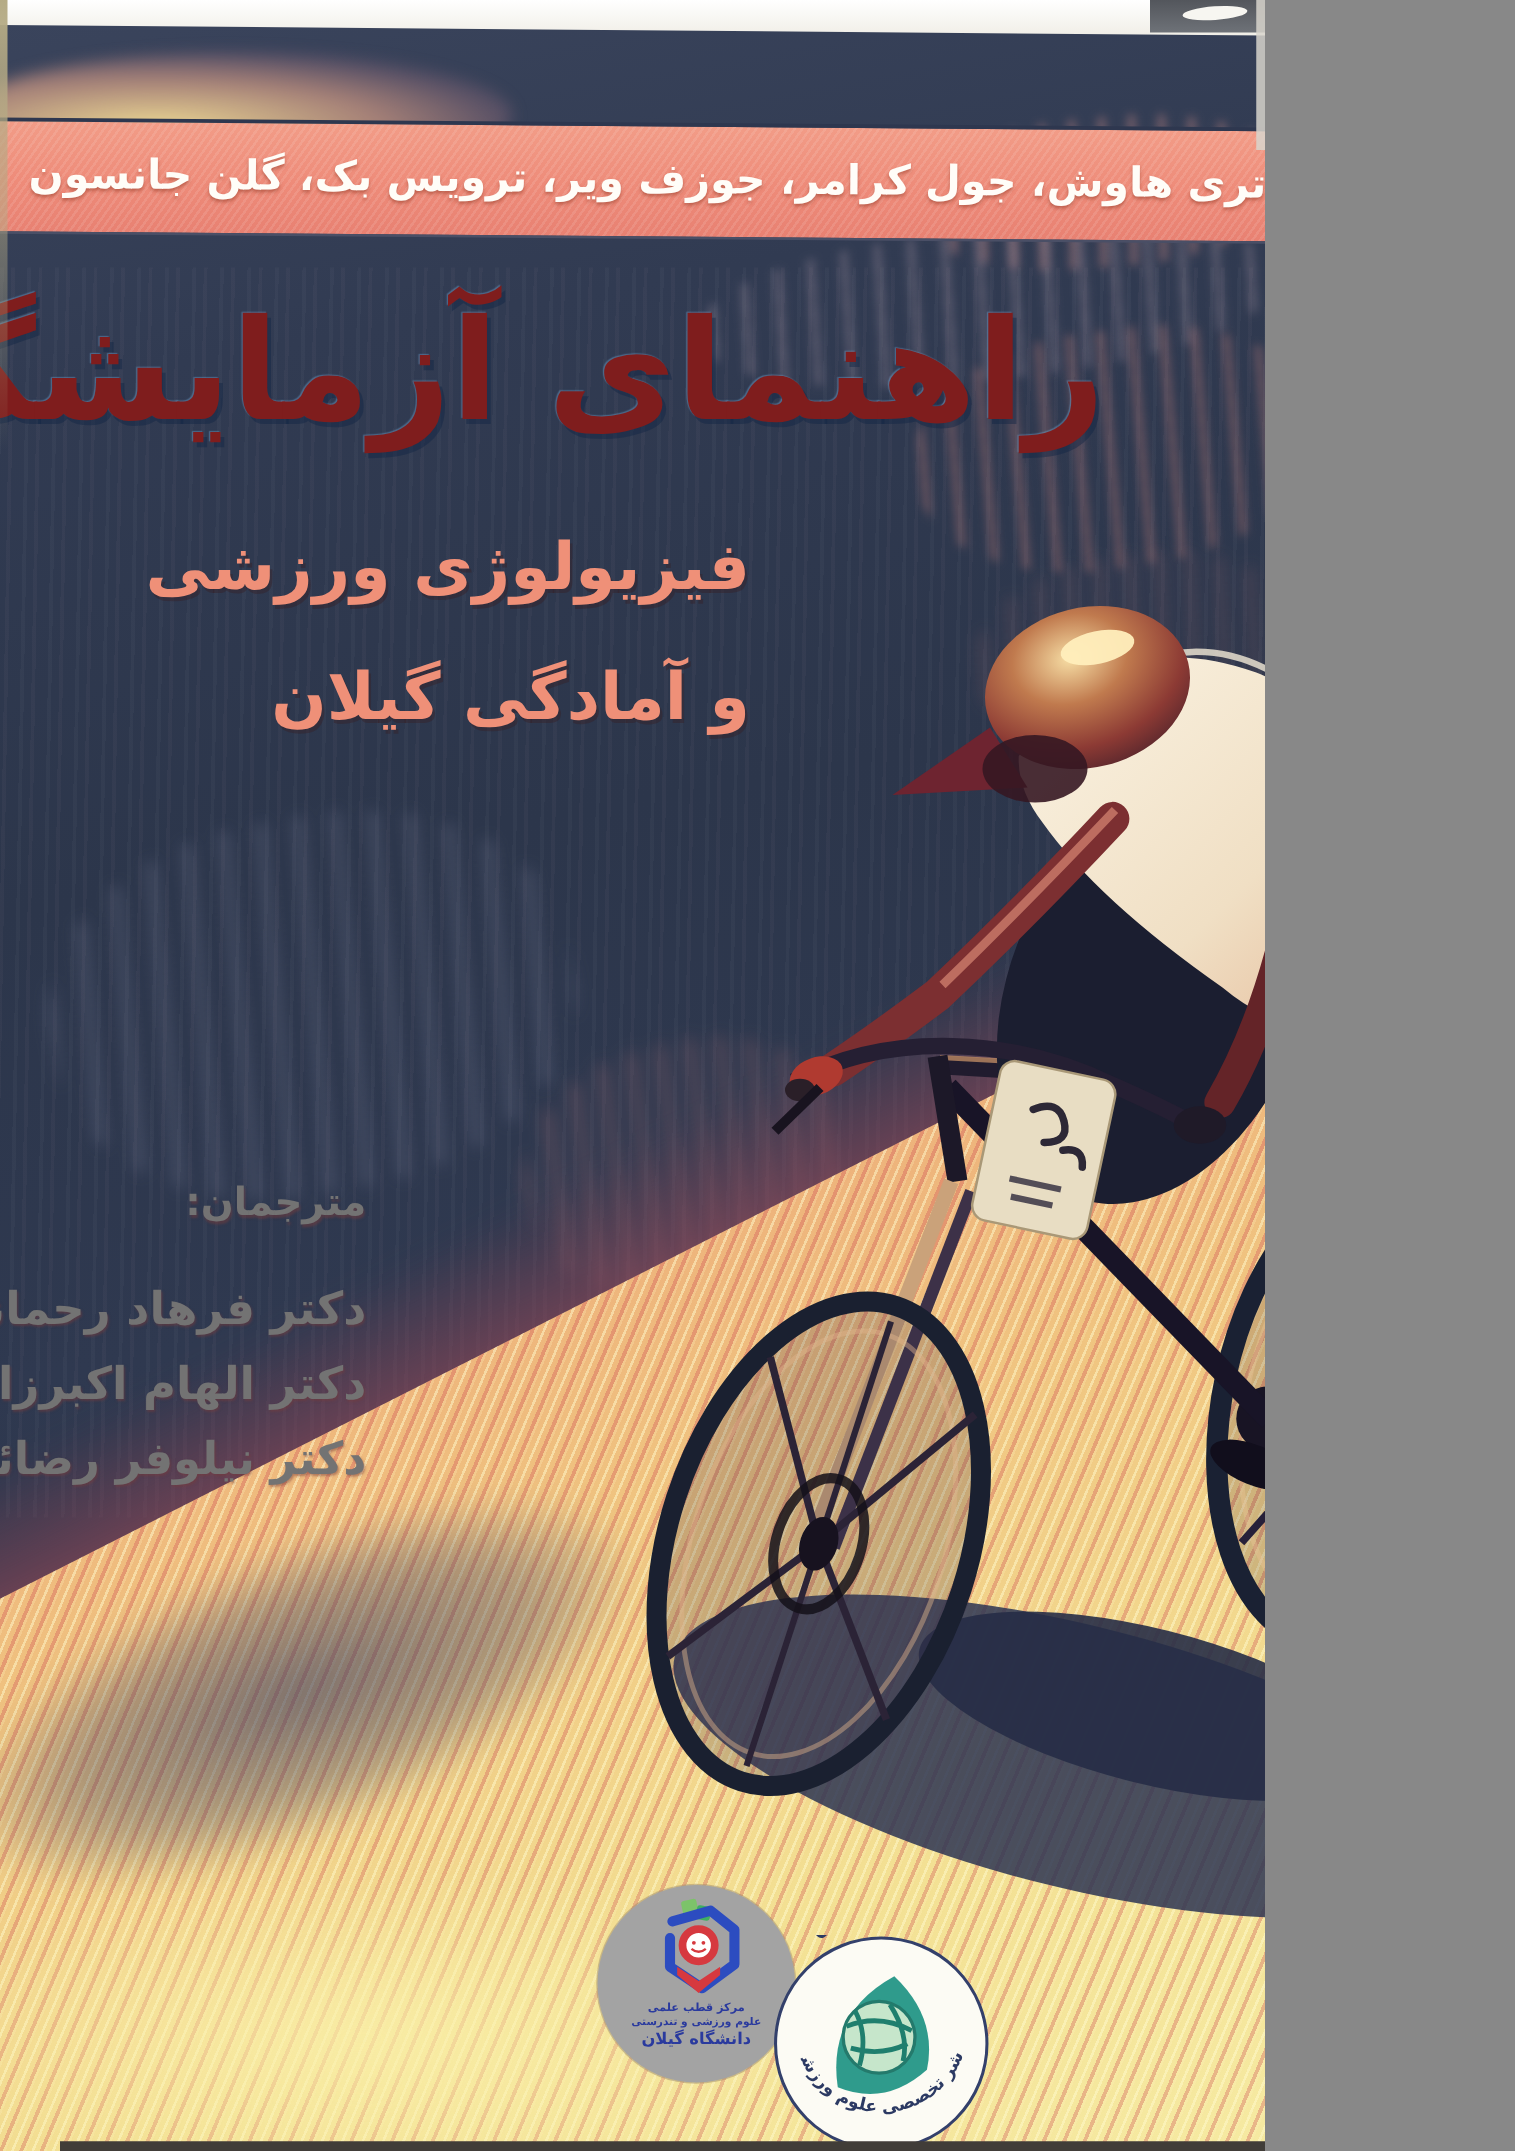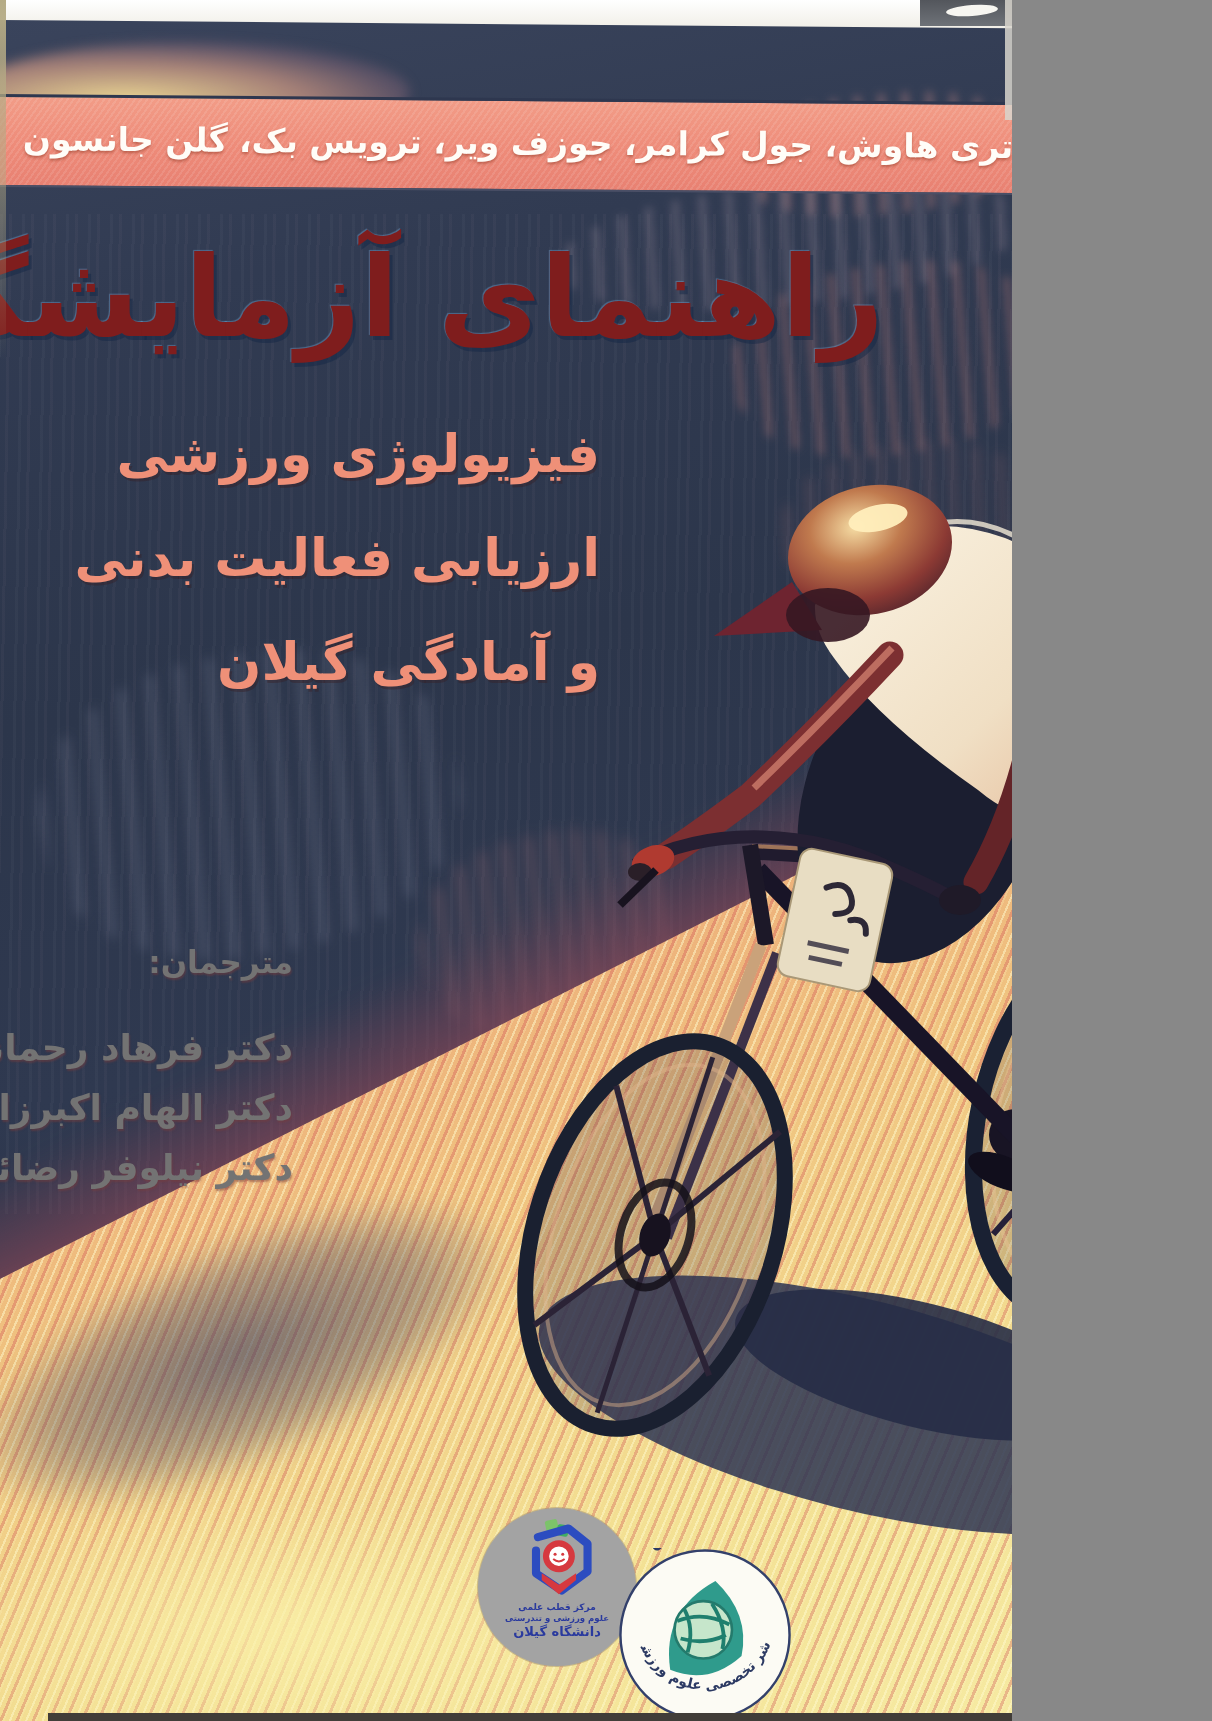--- a/index.html
+++ b/index.html
@@ -203,21 +203,20 @@
     </g>
   </svg>
 
   <div class="banner">
     <div class="banner-text">تری هاوش، جول کرامر، جوزف ویر، ترویس بک، گلن جانسون</div>
   </div>
 
   <div class="main-title">راهنمای آزمایشگاه</div>
   <div class="subtitles">
     <span>فیزیولوژی ورزشی</span>
-    <span>ارزیابی فعالیت بدنی</span>
     <span>و آمادگی گیلان</span>
   </div>
 
   <div class="translators">
     <div class="heading">مترجمان:</div>
     <div class="name">دکتر فرهاد رحمانی‌نیا</div>
     <div class="name">دکتر الهام اکبرزاده</div>
     <div class="name">دکتر نیلوفر رضائی</div>
   </div>
 

